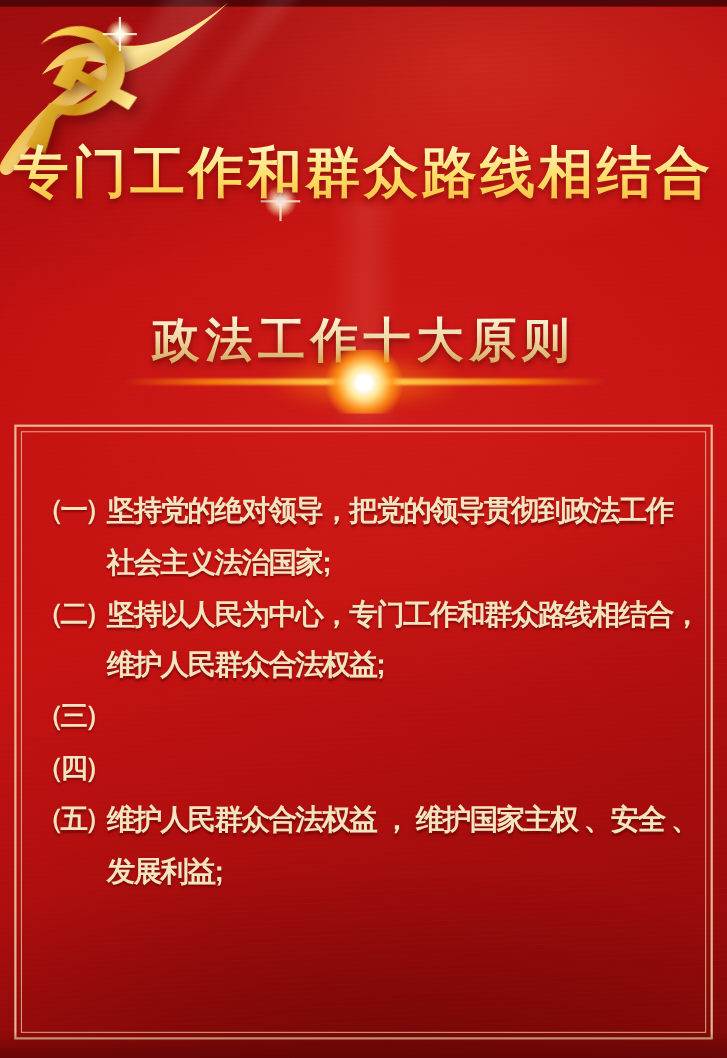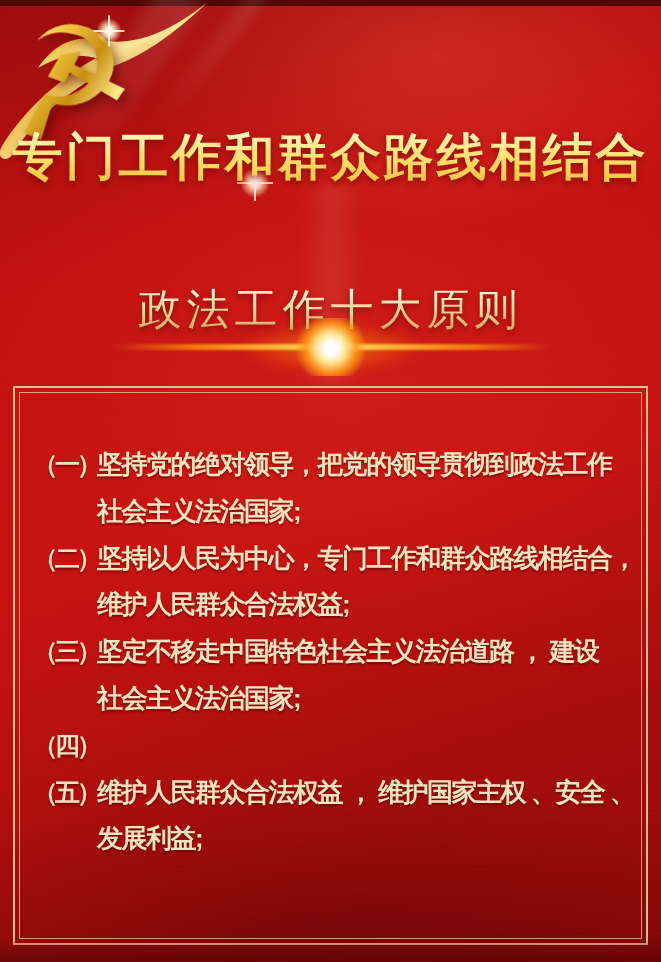--- a/index.html
+++ b/index.html
@@ -49,21 +49,21 @@
     position:absolute;top:124px;left:0;right:0;text-align:center;
     font-size:50px;font-weight:900;letter-spacing:3px;
     background:linear-gradient(180deg,#fff6bf 10%,#ffdd66 55%,#f2bb3c 95%);
     -webkit-background-clip:text;background-clip:text;color:transparent;
     filter:drop-shadow(0 3px 3px rgba(96,4,4,.6));
   }
   
   .subtitle{
     position:absolute;top:281px;left:0;right:0;text-align:center;
     font-family:"Liberation Serif","DejaVu Serif",serif;
-    font-size:43px;font-weight:400;letter-spacing:5px;
+    font-size:43px;font-weight:700;letter-spacing:5px;
     background:linear-gradient(180deg,#fdf4da 12%,#ecd49c 50%,#d0a156 92%);
     -webkit-background-clip:text;background-clip:text;color:transparent;
     filter:drop-shadow(0 3px 3px rgba(90,4,4,.65));
   }
   
   .flare{position:absolute;left:0;top:0;width:661px;height:0;pointer-events:none;}
   .flare-streak{position:absolute;left:112px;top:344px;width:440px;height:6px;border-radius:3px;filter:blur(1px);
     background:linear-gradient(90deg, rgba(255,140,0,0) 0%, rgba(255,150,10,.75) 18%, rgba(255,205,70,.95) 42%,
       #ffffff 50%, rgba(255,205,70,.95) 58%, rgba(255,150,10,.75) 82%, rgba(255,140,0,0) 100%);}
   .flare-glow{position:absolute;left:212px;top:316px;width:240px;height:64px;filter:blur(6px);
@@ -131,22 +131,20 @@
       <span class="item-text">坚持党的绝对领导，把党的领导贯彻到政法工作
 社会主义法治国家;</span>
     </div>
     <div class="item">
       <span class="item-num">（二）</span>
       <span class="item-text">坚持以人民为中心，专门工作和群众路线相结合，
 维护人民群众合法权益;</span>
     </div>
     <div class="item">
       <span class="item-num">（三）</span>
-      <span class="item-text">坚定不移走中国特色社会主义法治道路 ， 建设
-社会主义法治国家;</span>
     </div>
     <div class="item">
       <span class="item-num">（四）</span>
     </div>
     <div class="item">
       <span class="item-num">（五）</span>
       <span class="item-text">维护人民群众合法权益 ， 维护国家主权 、安全 、
 发展利益;</span>
     </div>
   </div>

